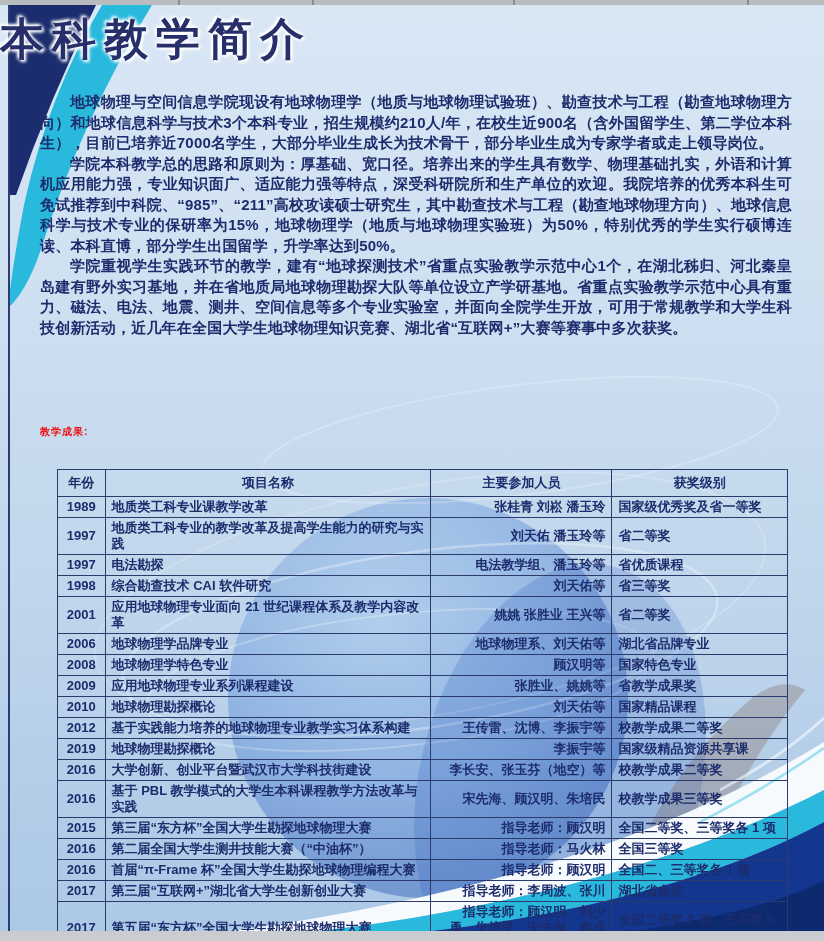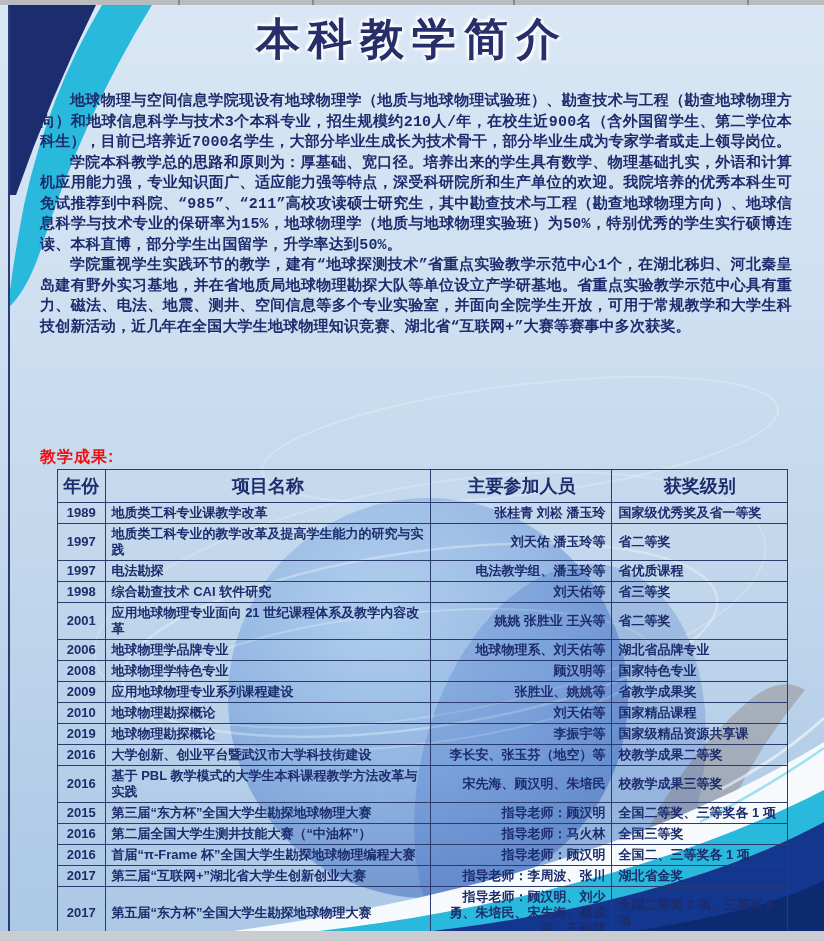--- a/index.html
+++ b/index.html
@@ -15,44 +15,44 @@
   .left-border{position:absolute;left:8px;top:5px;width:2px;height:928px;background:#2b3c74;z-index:5;}
   .deco{position:absolute;left:0;top:0;width:824px;height:941px;pointer-events:none;}
   .deco.back{z-index:1;}
   .deco.mid{z-index:2;}
   .globe{
     position:absolute;left:228px;top:498px;width:400px;height:400px;border-radius:50%;
     background:radial-gradient(circle at 38% 30%, rgba(160,198,238,.9), rgba(86,138,214,.8) 45%, rgba(34,84,180,.82) 72%, rgba(18,56,140,.85));
     opacity:.5;z-index:1;
   }
   .title{
-    position:absolute;left:0;top:10px;width:824px;margin:0;text-align:center;
+    position:absolute;left:0;top:10px;width:824px;margin:0;
     font-size:44px;font-weight:bold;letter-spacing:8px;color:#262f6a;
     text-shadow:0 0 3px #fff,0 0 5px #fff,2px 2px 3px rgba(255,255,255,.95),-2px -2px 3px rgba(255,255,255,.95);
     z-index:10;
   }
   .intro{
     position:absolute;left:40px;top:92px;width:752px;z-index:10;
     color:#1d2c6c;font-size:15px;font-weight:bold;line-height:20.5px;
     text-align:justify;letter-spacing:.2px;
   }
-  .intro p{margin:0;text-indent:2em;font-family:Liberation Mono, monospace;}
+  .intro p{margin:0;text-indent:2em;}
   .section-label{
-    position:absolute;left:40px;top:447px;z-index:10;
-    color:#ee1111;font-size:16px;font-weight:bold;letter-spacing:1px;
+    position:absolute;left:40px;top:425px;z-index:10;
+    color:#ee1111;font-size:10px;font-weight:bold;letter-spacing:1px;
   }
   .results{
     position:absolute;left:57px;top:469px;width:731px;z-index:10;
     border-collapse:collapse;table-layout:fixed;
   }
   .results th,.results td{
     border:1.5px solid #2c3b6e;color:#1d2c6c;font-weight:bold;
     overflow:hidden;
   }
-  .results th{font-size:18px;padding:4px 4px;text-align:center;}
+  .results th{font-size:13px;padding:4px 4px;text-align:center;}
   .results td{font-size:13px;line-height:16px;padding:2px 6px;}
   .col-year{width:5.6%;text-align:center;}
   .col-project{width:45.6%;text-align:left;margin-left:30px;}
   .col-part{width:24.8%;text-align:right;white-space:pre-line;}
   .col-award{width:24%;text-align:left;}
 </style>
 </head>
 <body>
 
 <div class="poster">
@@ -151,20 +151,26 @@
           <td class="col-part">张胜业、姚姚等</td>
           <td class="col-award">省教学成果奖</td>
         </tr>
         <tr>
           <td class="col-year">2010</td>
           <td class="col-project">地球物理勘探概论</td>
           <td class="col-part">刘天佑等</td>
           <td class="col-award">国家精品课程</td>
         </tr>
         <tr>
+          <td class="col-year">2012</td>
+          <td class="col-project">基于实践能力培养的地球物理专业教学实习体系构建</td>
+          <td class="col-part">王传雷、沈博、李振宇等</td>
+          <td class="col-award">校教学成果二等奖</td>
+        </tr>
+        <tr>
           <td class="col-year">2019</td>
           <td class="col-project">地球物理勘探概论</td>
           <td class="col-part">李振宇等</td>
           <td class="col-award">国家级精品资源共享课</td>
         </tr>
         <tr>
           <td class="col-year">2016</td>
           <td class="col-project">大学创新、创业平台暨武汉市大学科技街建设</td>
           <td class="col-part">李长安、张玉芬（地空）等</td>
           <td class="col-award">校教学成果二等奖</td>

